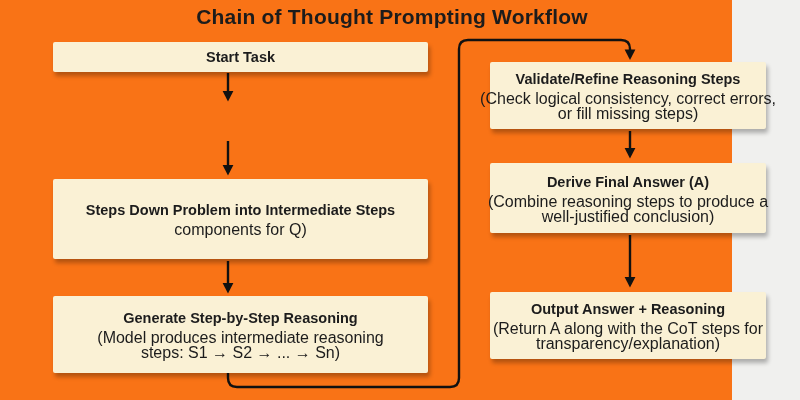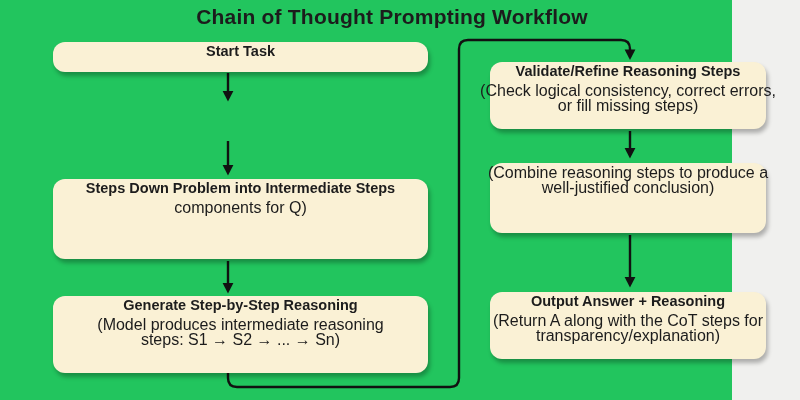--- a/index.html
+++ b/index.html
@@ -5,21 +5,21 @@
   html, body { margin: 0; padding: 0; }
   body {
     width: 800px; height: 400px;
     font-family: "Liberation Sans", sans-serif;
     background: #f0f0ee;
     overflow: hidden;
   }
   .canvas {
     position: relative;
     width: 732px; height: 400px;
-    background: #22c55e;
+    background: #f97316;
   }
   .diagram-title {
     position: absolute;
     top: 2px; left: 0; width: 784px;
     text-align: center;
     font-size: 21px;
     font-weight: 700;
     color: #1c1c1c;
     line-height: 30px;
     letter-spacing: 0.2px;
@@ -27,25 +27,26 @@
   .arrow-layer {
     position: absolute;
     top: 0; left: 0;
     width: 800px; height: 400px;
     z-index: 1;
   }
   .node {
     position: absolute;
     z-index: 2;
     background: #faf1d5;
-    border-radius: 12px;
+    border-radius: 2px;
     box-shadow: 2px 4px 4px rgba(0,0,0,0.28);
     display: flex;
     flex-direction: column;
     align-items: center;
+    justify-content: center;
     text-align: center;
     color: #1c1c1c;
   }
   .node-title {
     font-size: 14.5px;
     font-weight: 700;
     line-height: 19px;
     white-space: nowrap;
   }
   .node-sub {
@@ -129,20 +130,21 @@
 
   <div class="node" id="node-validate">
     <div class="node-title">Validate/Refine Reasoning Steps</div>
     <div class="node-sub">
       <span>(Check logical consistency, correct errors,</span>
       <span>or fill missing steps)</span>
     </div>
   </div>
 
   <div class="node" id="node-derive">
+    <div class="node-title">Derive Final Answer (A)</div>
     <div class="node-sub">
       <span>(Combine reasoning steps to produce a</span>
       <span>well-justified conclusion)</span>
     </div>
   </div>
 
   <div class="node" id="node-output">
     <div class="node-title">Output Answer + Reasoning</div>
     <div class="node-sub">
       <span>(Return A along with the CoT steps for</span>

